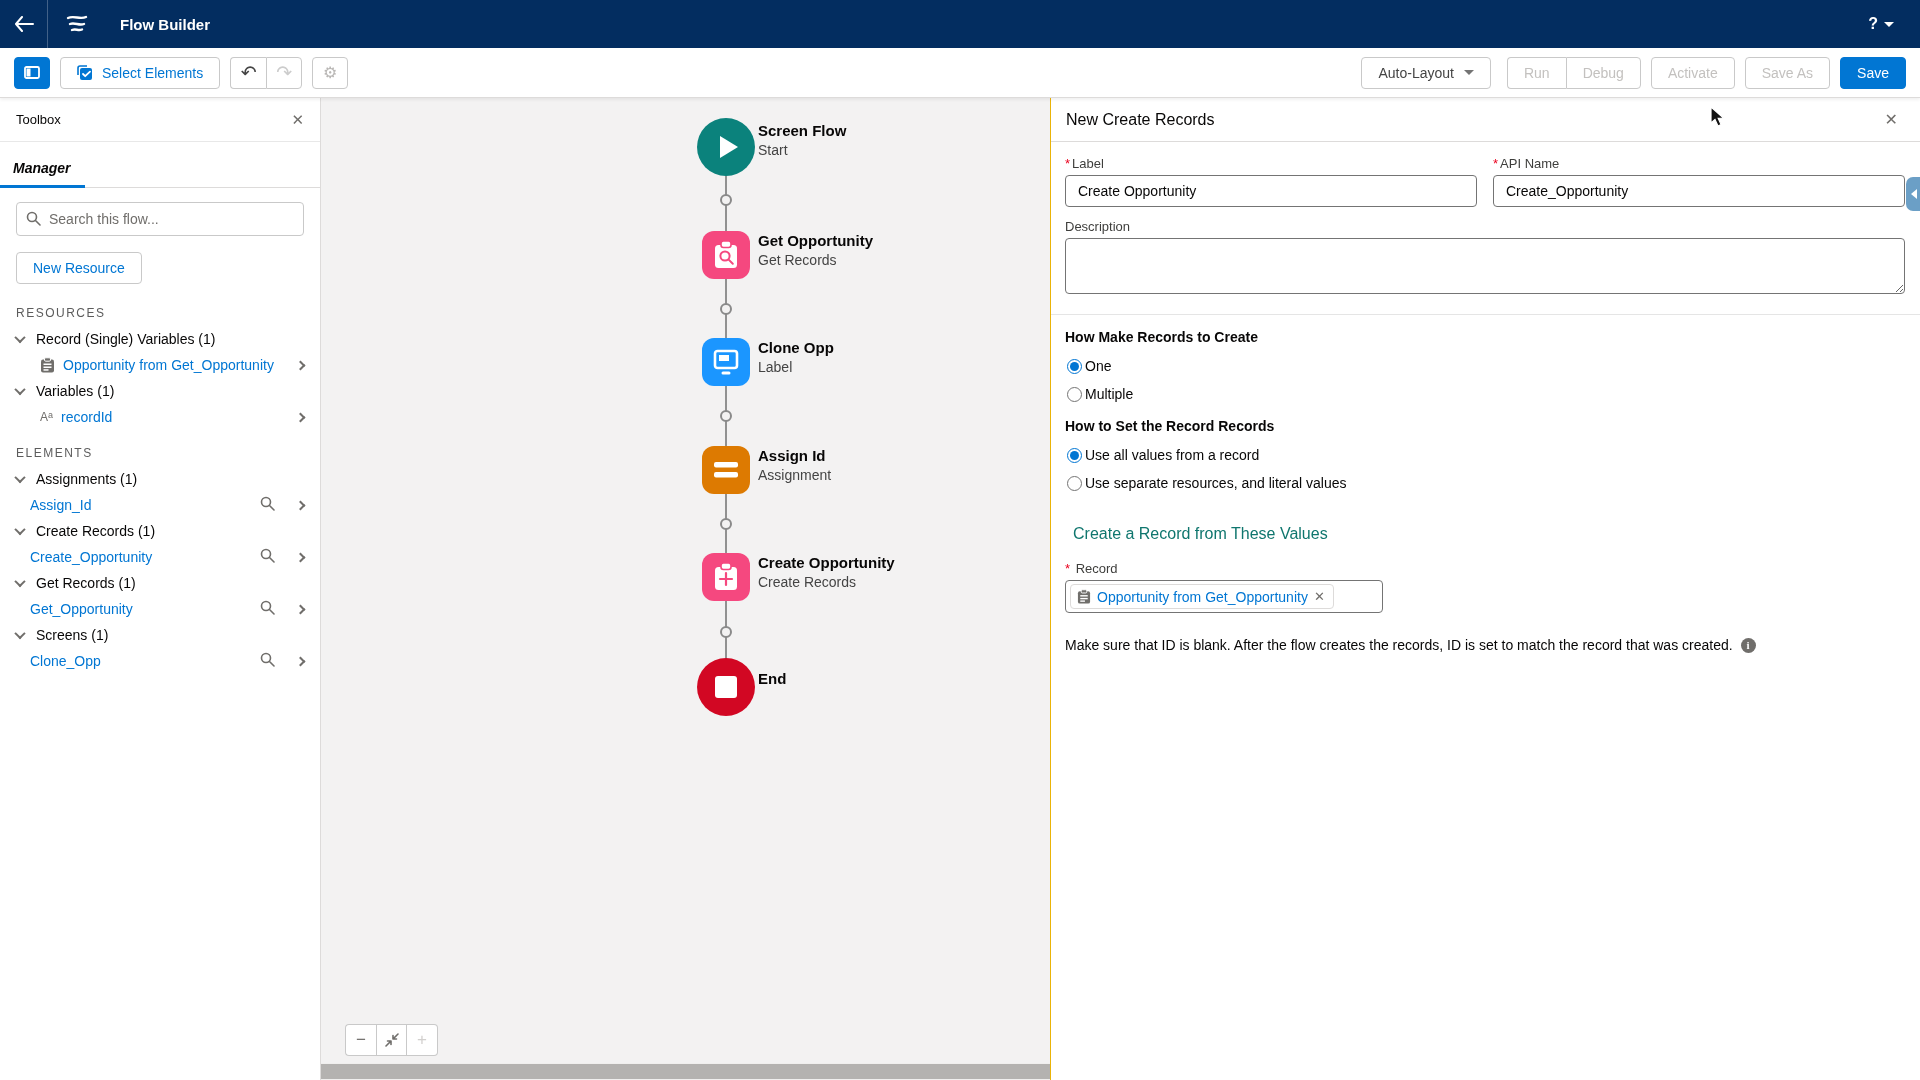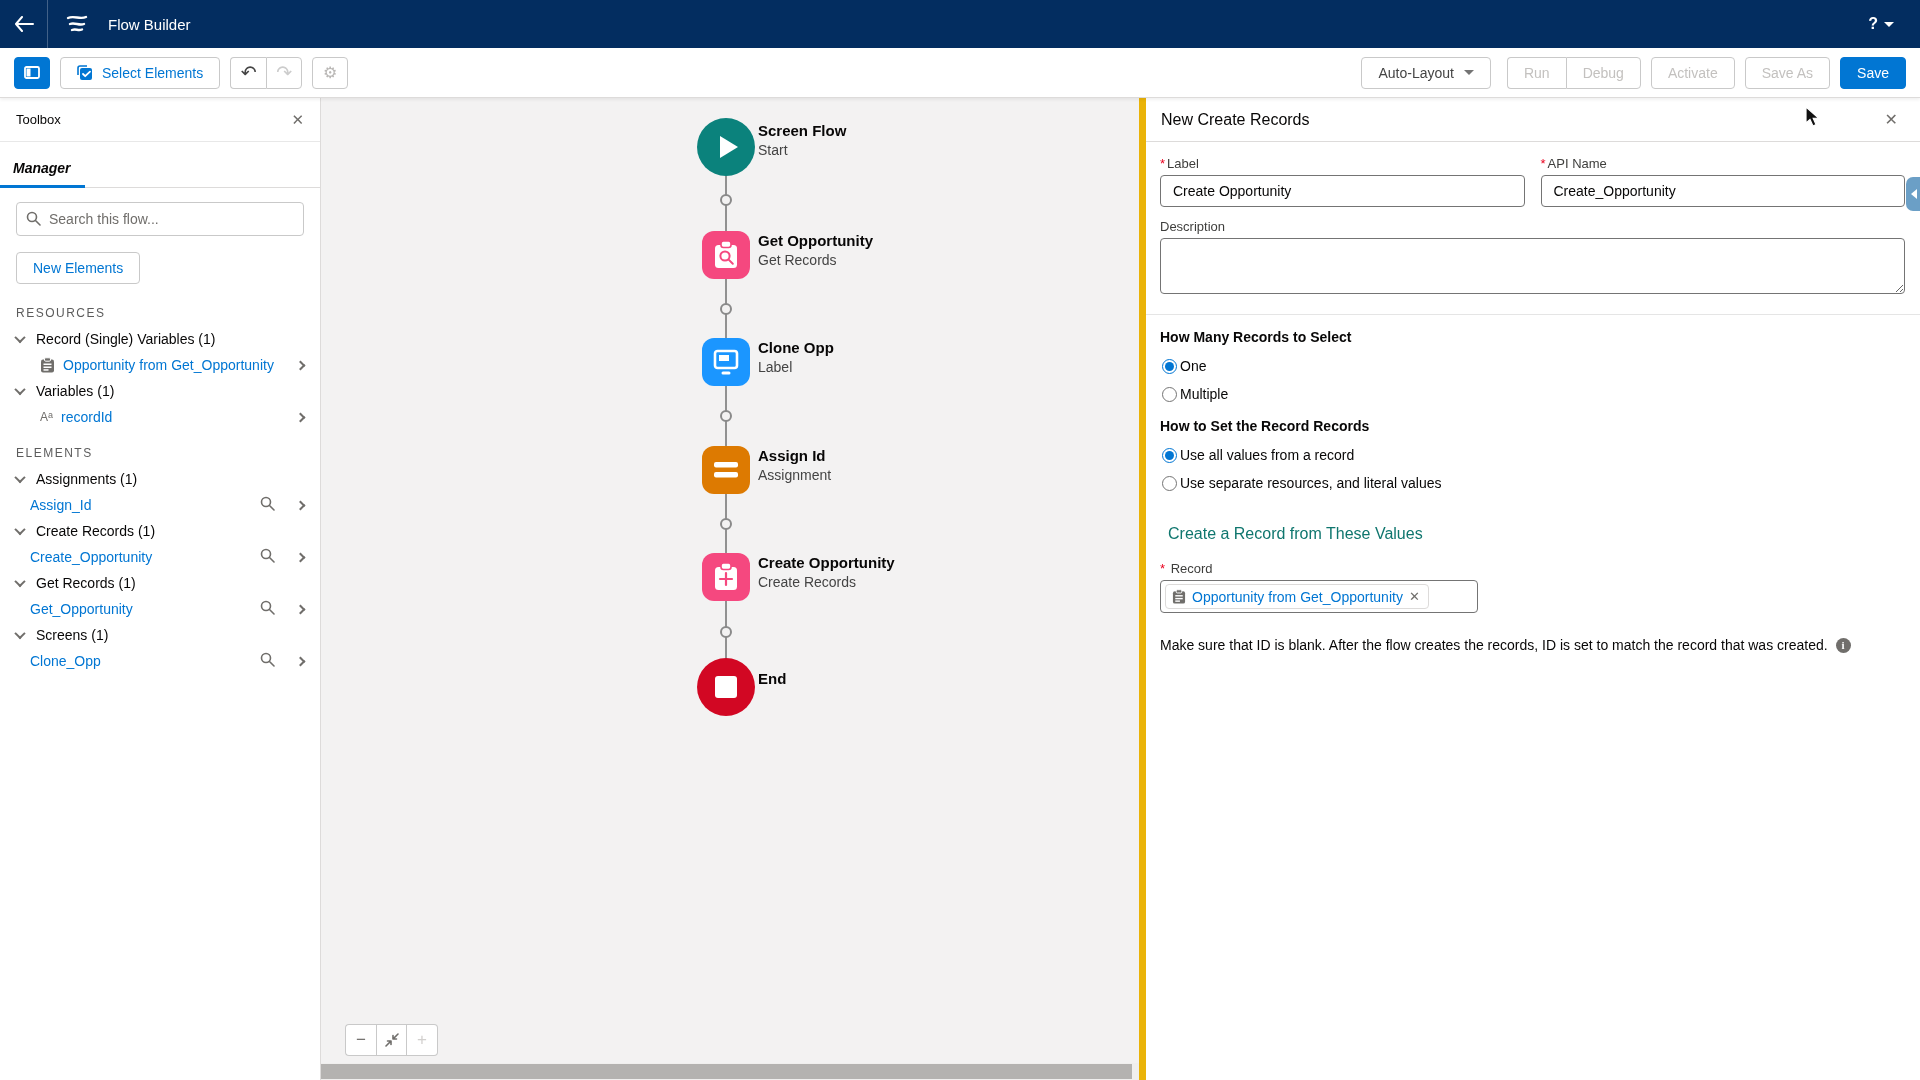--- a/index.html
+++ b/index.html
@@ -3,21 +3,21 @@
 <meta charset="utf-8">
 <style>
   * { margin:0; padding:0; box-sizing:border-box; }
   html,body { width:1920px; height:1080px; overflow:hidden;
     font-family:"Liberation Sans", sans-serif; background:#fff; color:#080707; }
 
   
   .app-header { height:48px; background:#032d60; display:flex; align-items:center; color:#fff; }
   .hdr-back { width:48px; height:48px; display:flex; align-items:center; justify-content:center;
     border-right:1px solid rgba(255,255,255,.25); cursor:pointer; font-size:20px; }
-  .hdr-brand { display:flex; align-items:center; gap:12px; padding-left:18px; }
+  .hdr-brand { display:flex; align-items:center; gap:24px; padding-left:18px;font-weight:bold; }
   .hdr-title { font-size:15px; }
   .hdr-right { margin-left:auto; display:flex; align-items:center; gap:6px; padding-right:26px; cursor:pointer; }
   .hdr-q { font-size:16px; font-weight:bold; }
   .caret-down { width:0; height:0; border-left:5px solid transparent; border-right:5px solid transparent; border-top:5px solid #fff; display:inline-block; }
 
   
   .toolbar { height:50px; background:#fff; border-bottom:1px solid #dddbda; display:flex;
     align-items:center; padding:9px 14px; box-shadow:0 2px 3px rgba(0,0,0,.06); position:relative; z-index:5;}
   .btn { height:32px; border:1px solid #c9c9c9; background:#fff; border-radius:4px;
     font-size:14px; display:inline-flex; align-items:center; justify-content:center;
@@ -84,21 +84,21 @@
   .zoom-panel { position:absolute; left:24px; top:926px; display:flex; }
   .zoom-btn { width:31px; height:32px; background:#fff; border:1px solid #c9c9c9; display:flex;
     align-items:center; justify-content:center; font-size:17px; color:#706e6b; cursor:pointer; }
   .zoom-btn:first-child { border-radius:4px 0 0 4px; border-right:none; }
   .zoom-btn:last-child { border-radius:0 4px 4px 0; border-left:none; }
   .zoom-btn.dis { color:#d2d0ce; }
   .hscroll { position:absolute; left:0; right:0; bottom:0; height:17px; background:#f0efee; }
   .hscroll-thumb { position:absolute; left:0; top:1px; width:811px; height:15px; background:#b4b2b0; cursor:pointer; }
 
   
-  .panel { width:781px; flex:none; background:#fff; border-left:7px solid #eab308; position:relative; }
+  .panel { width:870px; flex:none; background:#fff; border-left:1px solid #eab308; position:relative; }
   .panel-head { height:44px; display:flex; align-items:center; justify-content:space-between;
     padding:0 22px 0 15px; border-bottom:1px solid #dddbda; }
   .panel-title { font-size:16px; }
   .panel-close { color:#706e6b; font-size:16px; cursor:pointer; }
   .panel-body { padding:14px 15px 0 14px; }
   .field-row { display:flex; gap:16px; }
   .field { flex:1; }
   .f-label { font-size:13px; color:#3e3e3c; margin-bottom:4px; }
   .req { color:#ea001e; margin-right:2px; }
   .text-input { width:100%; height:32px; border:1px solid #747474; border-radius:4px; padding:0 12px;
@@ -226,21 +226,21 @@
     <div class="search-wrap">
       <span class="search-ico">
         <svg width="15" height="15" viewBox="0 0 15 15">
             <circle cx="6" cy="6" r="4.5" stroke="#706e6b" stroke-width="1.6" fill="none"></circle>
             <line x1="9.5" y1="9.5" x2="14" y2="14" stroke="#706e6b" stroke-width="1.6" stroke-linecap="round"></line>
           </svg>
       </span>
       <input class="search-input" placeholder="Search this flow..." style="">
     </div>
     <div><button class="btn new-res">
-          <span>New Elements</span>
+          <span>New Resource</span>
         </button></div>
 
     <div class="sec-label">RESOURCES</div>
 
     <div class="tree-row">
       <span class="chev-down"></span>
       <span>Record (Single) Variables (1)</span>
     </div>
     <div class="tree-row tree-child">
       <span class="mini-ico">
@@ -455,21 +455,21 @@
         </div>
       </div>
 
       <div style="margin-top:12px">
         <div class="f-label">Description</div>
         <textarea class="desc-area" style=""></textarea>
       </div>
 
       <div class="divider"></div>
 
-      <div class="grp-label">How Many Records to Select</div>
+      <div class="grp-label">How Make Records to Create</div>
       <div class="radio-row">
         <span class="radio checked"></span>
         <span>One</span>
       </div>
       <div class="radio-row">
         <span class="radio"></span>
         <span>Multiple</span>
       </div>
 
       <div class="grp-label" style="margin-top:16px">How to Set the Record Records</div>

